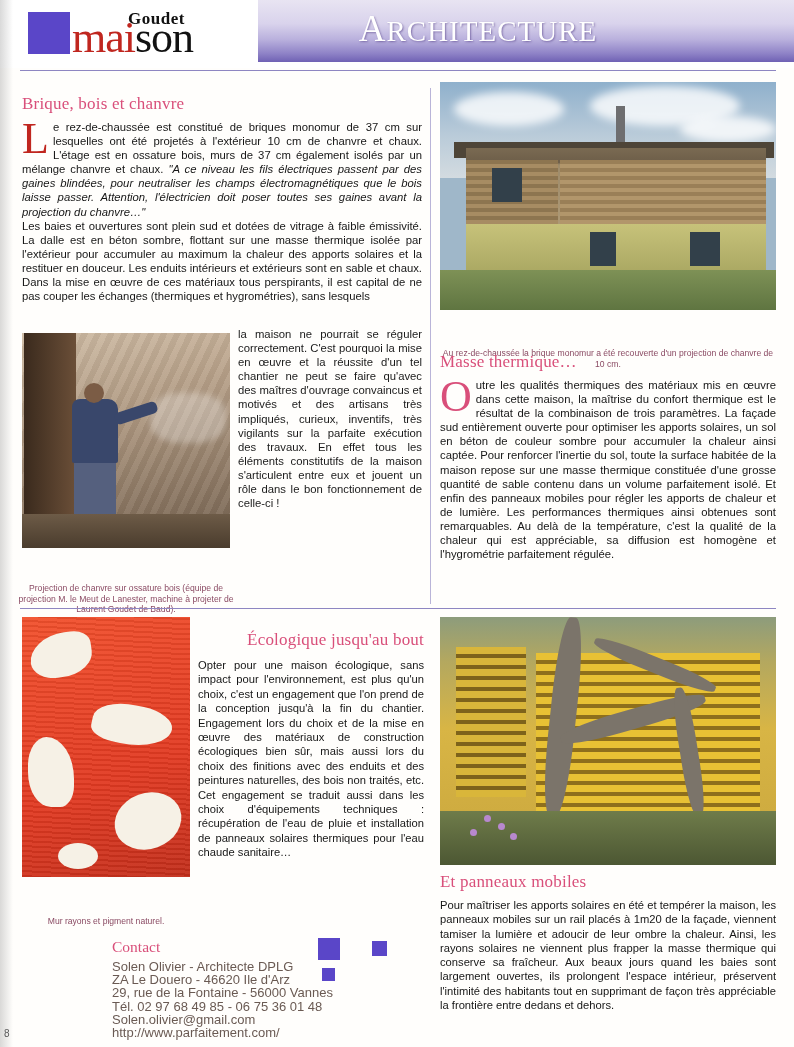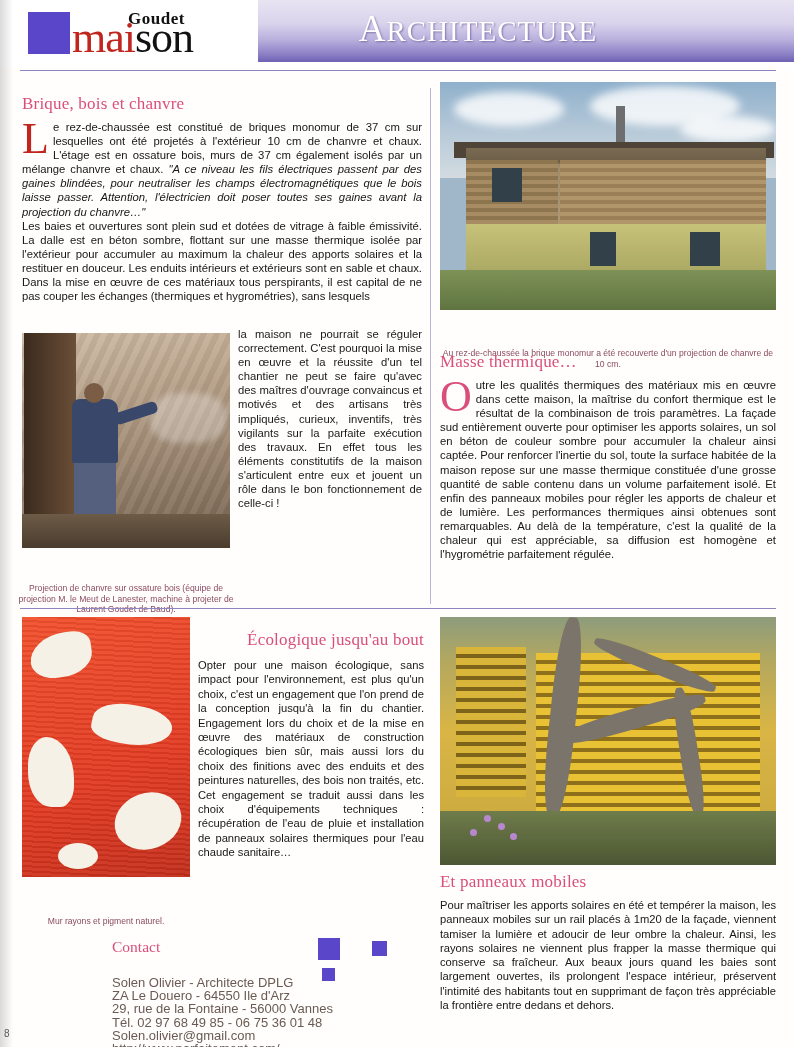--- a/index.html
+++ b/index.html
@@ -354,21 +354,21 @@
   
   .contact {
     position: absolute;
     left: 112px; top: 938px;
     width: 300px;
   }
   .contact-title {
     font-family: "Liberation Serif", serif;
     font-size: 15.5px;
     color: #d94f7a;
-    margin-bottom: 20px;
+    margin-bottom: 4px;
   }
   .contact-line {
     font-size: 13px;
     line-height: 13.2px;
     color: #6a5a53;
   }
   .sq {
     position: absolute;
     background: #5a46c8;
   }
@@ -494,21 +494,21 @@
   </div>
 
   <div class="col-br-text">
     <div class="heading">Et panneaux mobiles</div>
     <div class="body-text">Pour maîtriser les apports solaires en été et tempérer la maison, les panneaux mobiles sur un rail placés à 1m20 de la façade, viennent tamiser la lumière et adoucir de leur ombre la chaleur. Ainsi, les rayons solaires ne viennent plus frapper la masse thermique qui conserve sa fraîcheur. Aux beaux jours quand les baies sont largement ouvertes, ils prolongent l'espace intérieur, préservent l'intimité des habitants tout en supprimant de façon très appréciable la frontière entre dedans et dehors.</div>
   </div>
 
   <div class="contact">
     <div class="contact-title">Contact</div>
     <div class="contact-line">Solen Olivier - Architecte DPLG</div>
-    <div class="contact-line">ZA Le Douero - 64550 Ile d'Arz</div>
+    <div class="contact-line">ZA Le Douero - 46620 Ile d'Arz</div>
     <div class="contact-line">29, rue de la Fontaine - 56000 Vannes</div>
     <div class="contact-line">Tél. 02 97 68 49 85 - 06 75 36 01 48</div>
     <div class="contact-line">Solen.olivier@gmail.com</div>
     <div class="contact-line">http://www.parfaitement.com/</div>
   </div>
   <div class="sq sq1"></div>
   <div class="sq sq2"></div>
   <div class="sq sq3"></div>
 
   <div class="page-num">8</div>

